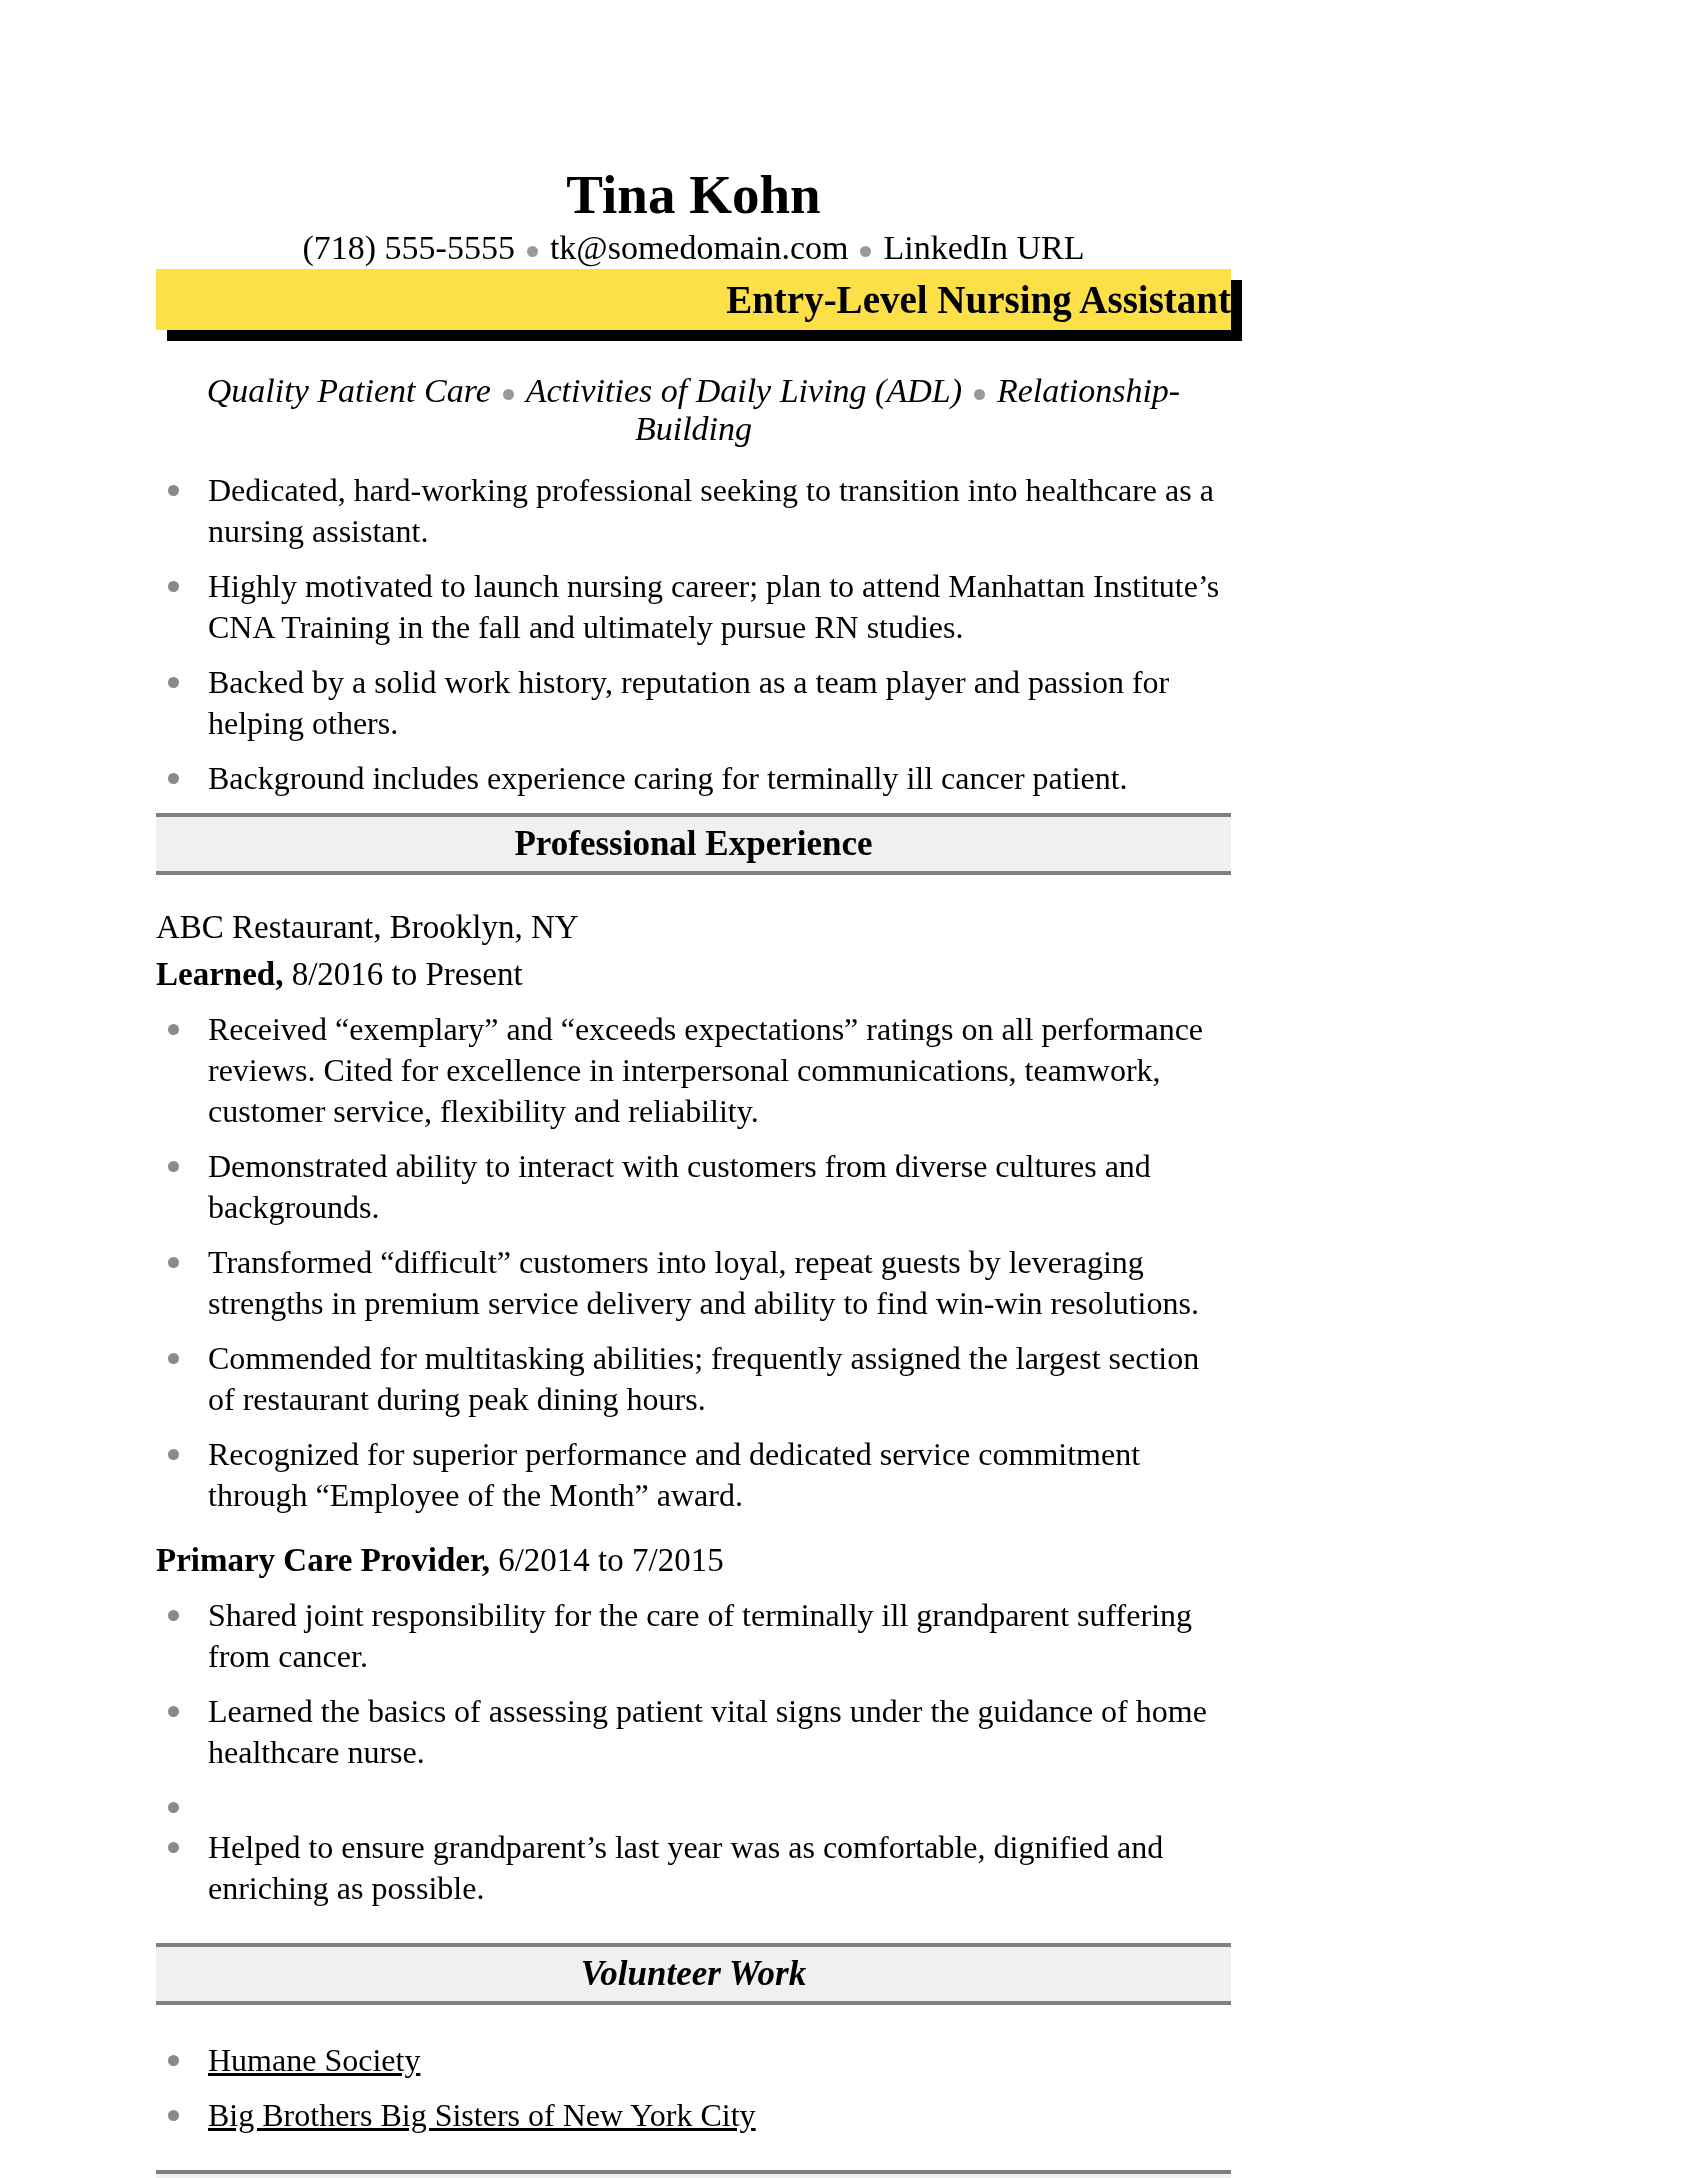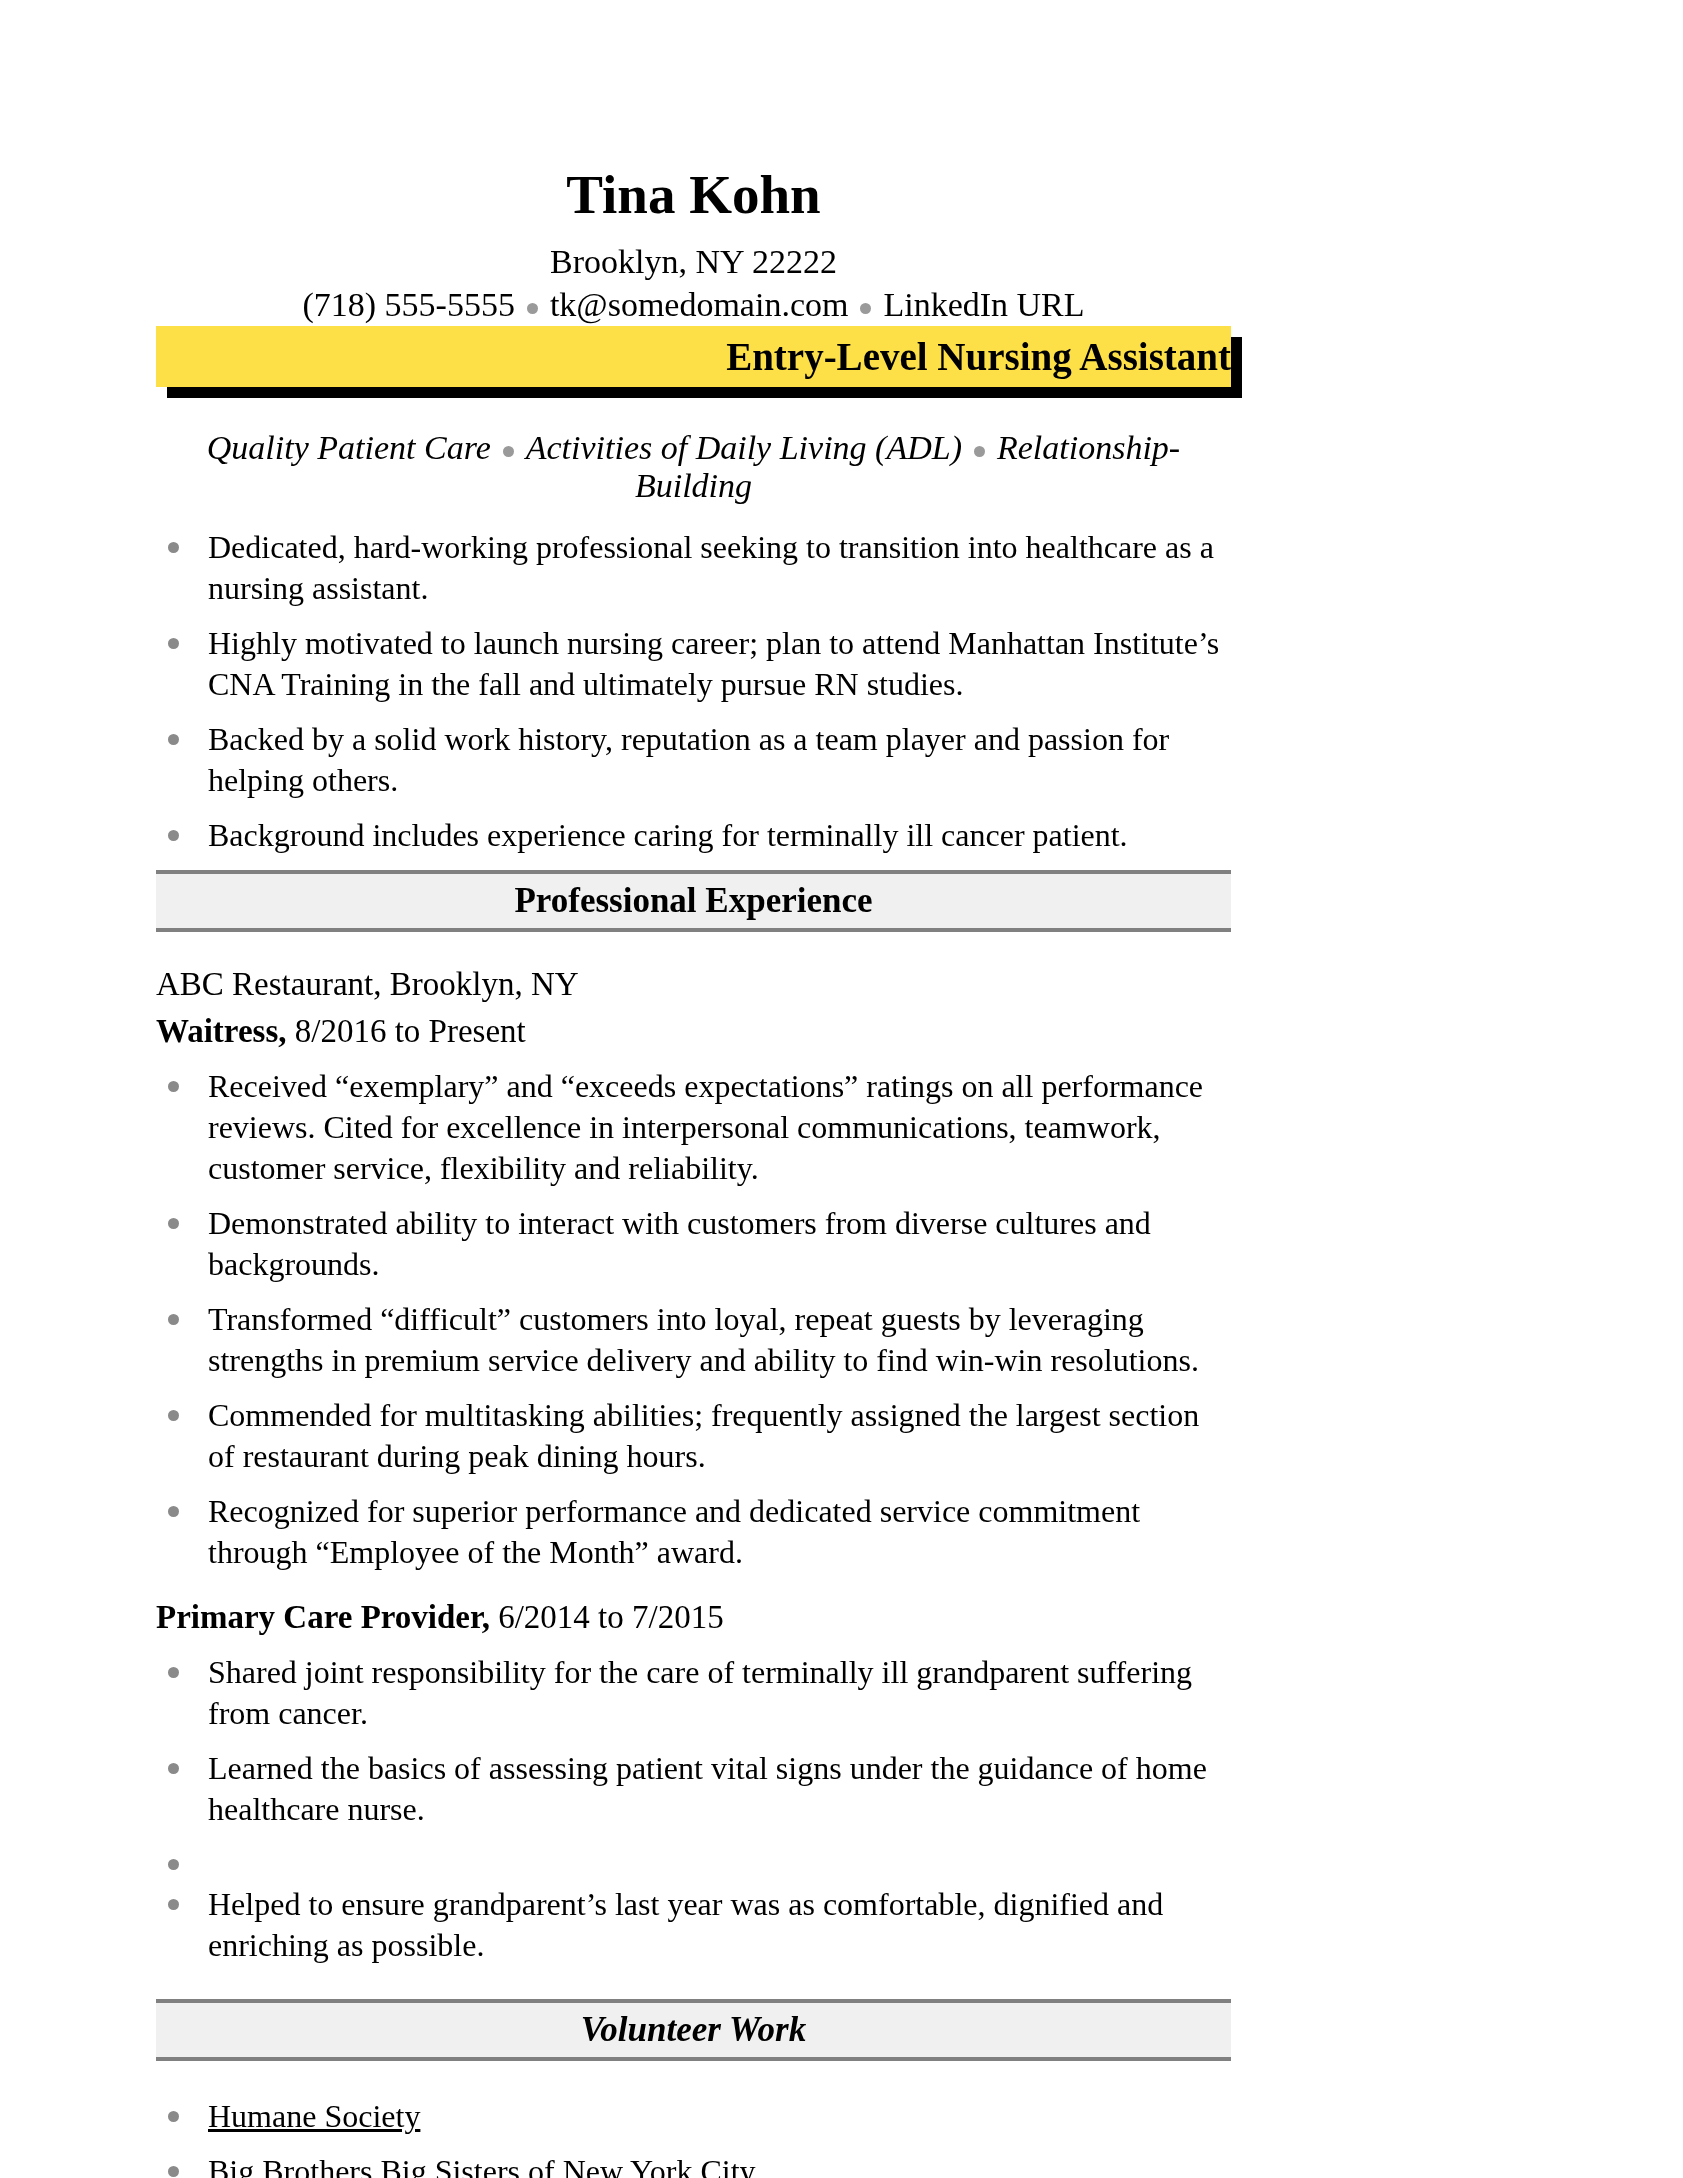--- a/index.html
+++ b/index.html
@@ -127,21 +127,20 @@
   }
   .education-line .honor { font-weight: bold; }
 </style>
 </head>
 <body>
 
 <div class="page">
 
   <header>
     <h1 class="name">Tina Kohn</h1>
-    <div class="contact-location">Brooklyn, NY 22222</div>
     <div class="contact-line">
       <span>(718) 555-5555</span><span class="sep-dot"></span><span>tk@somedomain.com</span><span class="sep-dot"></span><span>LinkedIn URL</span>
     </div>
   </header>
 
   <div class="banner">
     <span>Entry-Level Nursing Assistant</span>
   </div>
 
   <div class="tagline">
@@ -167,21 +166,21 @@
       </li>
   </ul>
 
   <div class="section-bar">
     <span>Professional Experience</span>
   </div>
 
   <p class="employer">ABC Restaurant, Brooklyn, NY</p>
 
   <p class="job-title">
-    <span class="bold-part">Waitress,</span>
+    <span class="bold-part">Learned,</span>
     <span>8/2016 to Present</span>
   </p>
 
   <ul class="bullets tight">
     <li>
         <span class="dot"></span>
         <span>Received “exemplary” and “exceeds expectations” ratings on all performance reviews. Cited for excellence in interpersonal communications, teamwork, customer service, flexibility and reliability.</span>
       </li>
     <li>
         <span class="dot"></span>

